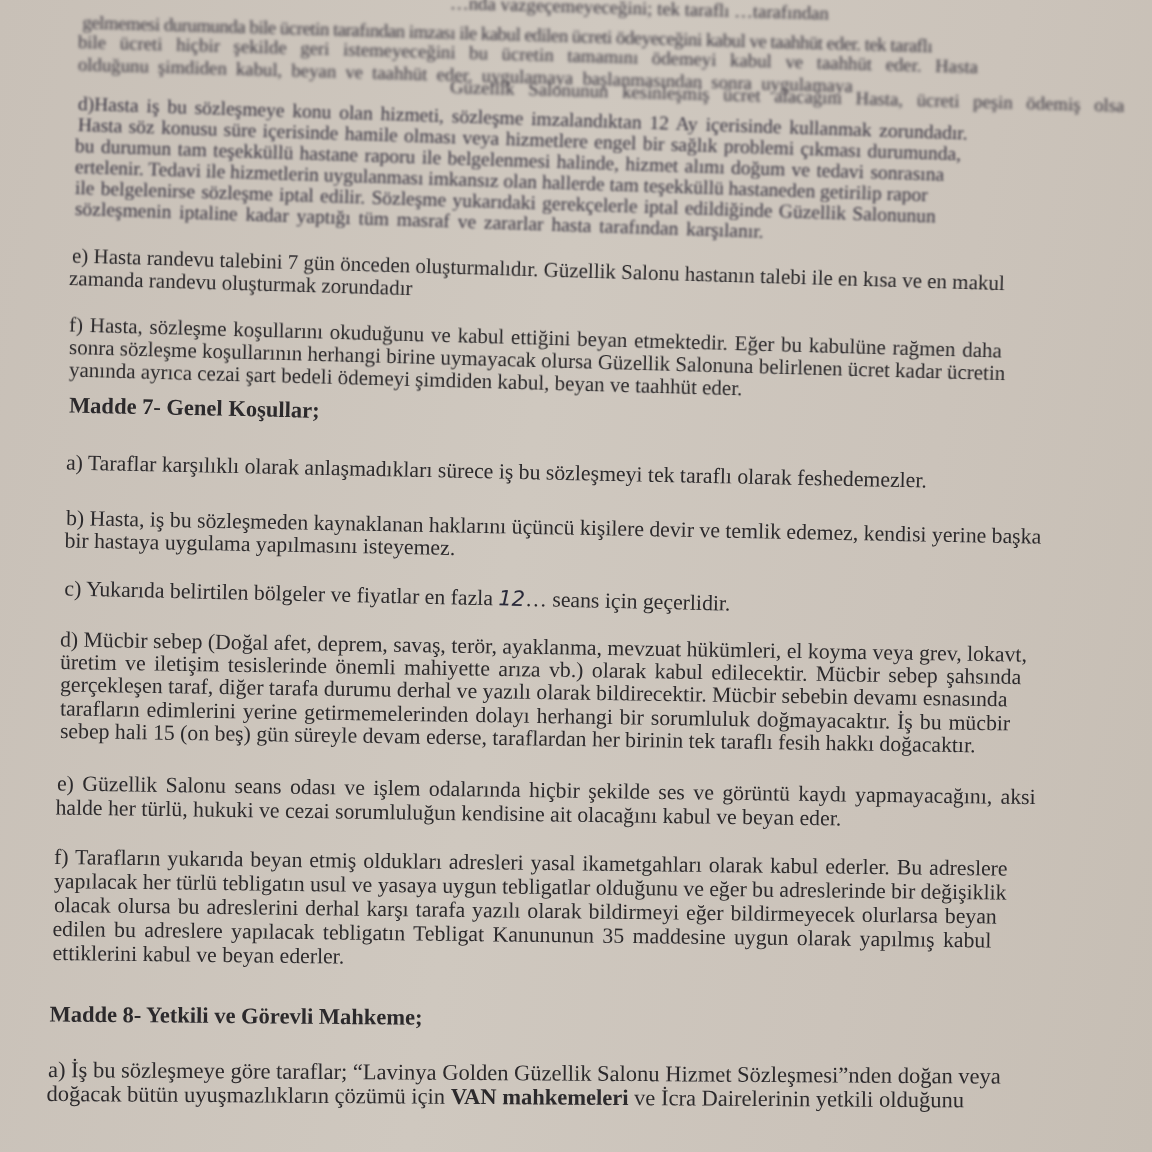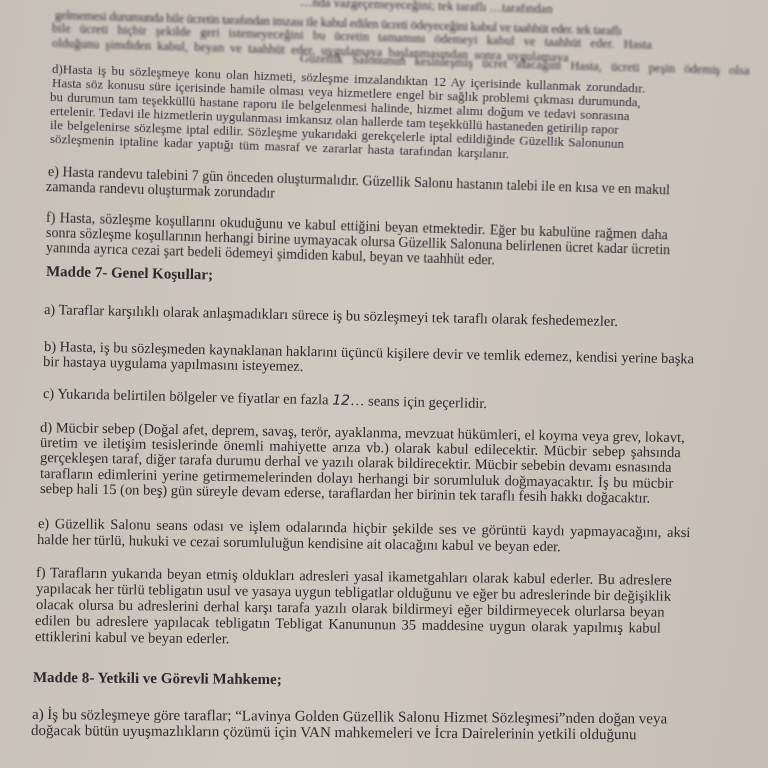--- a/index.html
+++ b/index.html
@@ -30,21 +30,21 @@
     .blur1 { filter: blur(0.9px); color: #3a3640; font-size: 12.5px; }
     .blur2 { filter: blur(0.55px); color: #373340; font-size: 13px; }
     .blur3 { filter: blur(0.3px); font-size: 14px; }
     .heading { font-weight: bold; }
     .hand {
       font-family: "DejaVu Sans", sans-serif;
       font-style: italic;
       color: #2a2a3a;
       font-size: 14px;
     }
-    b { font-weight: normal; }
+    b { font-weight: bold; }
   </style>
 </head>
 <body>
 
 <div class="paper">
 
   <div class="line blur1" style="left:300px; top:-4px; transform:rotate(1.6deg);">…nda vazgeçemeyeceğini; tek taraflı  …tarafından</div>
   <div class="line blur1" style="left:55px; top:9px; transform:rotate(1.6deg); letter-spacing:-0.3px;">gelmemesi durumunda bile ücretin tarafından imzası ile kabul edilen ücreti ödeyeceğini kabul ve taahhüt eder. tek taraflı</div>
   <div class="line blur1" style="left:52px; top:22px; transform:rotate(1.6deg); word-spacing:6px;">bile ücreti hiçbir şekilde geri istemeyeceğini bu ücretin tamamını ödemeyi kabul ve taahhüt eder. Hasta</div>
   <div class="line blur1" style="left:52px; top:37px; transform:rotate(1.6deg); word-spacing:3px;">olduğunu şimdiden kabul, beyan ve taahhüt eder. uygulamaya başlanmasından sonra uygulamaya</div>

